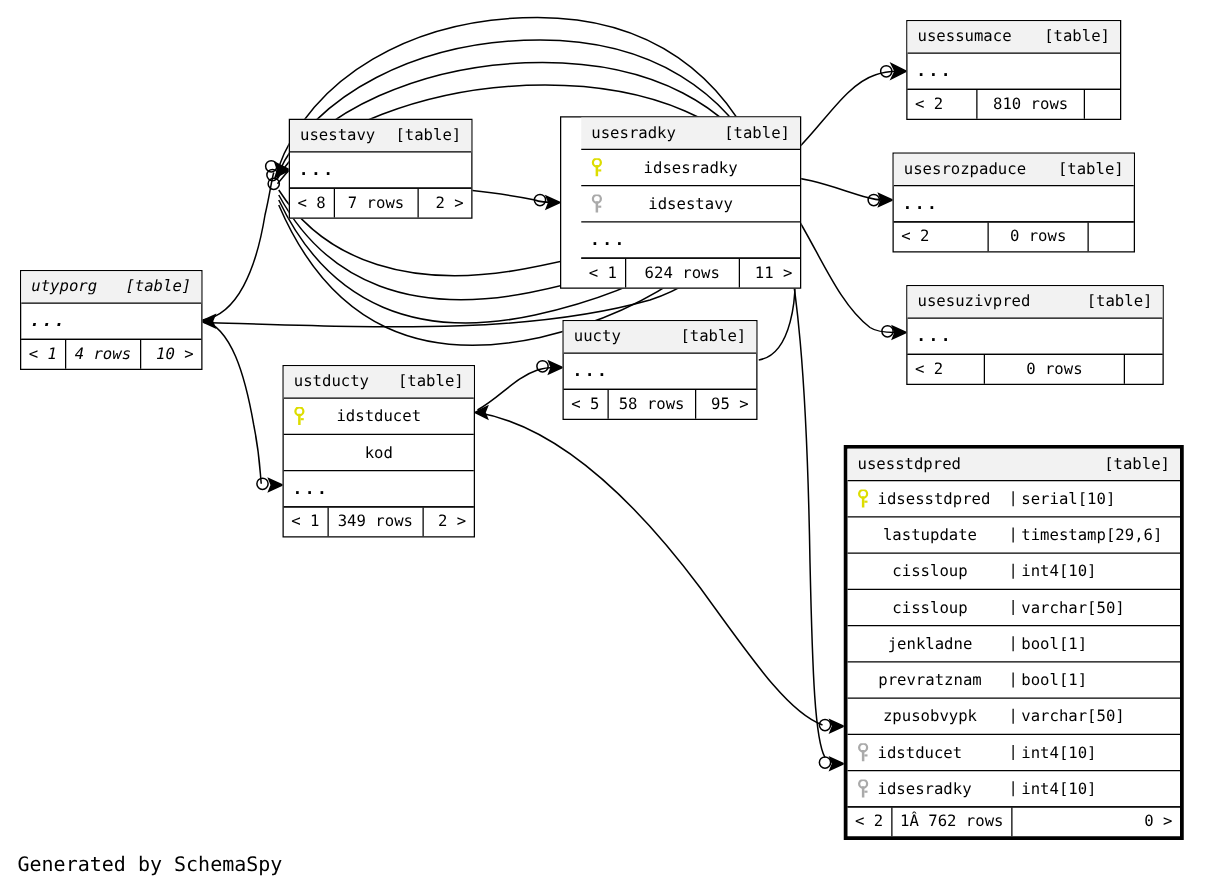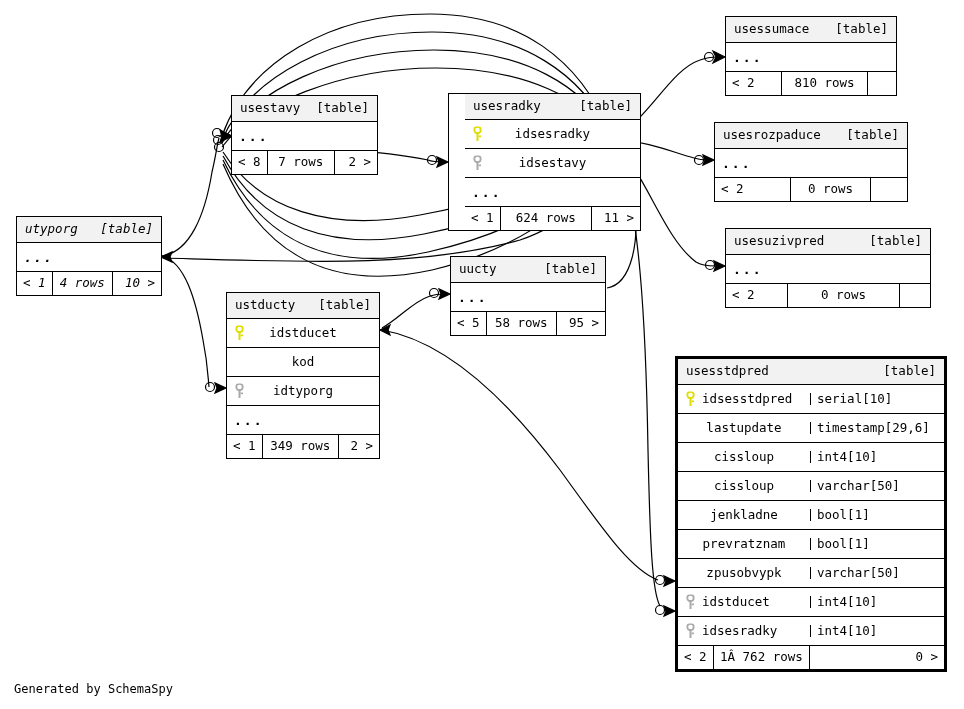--- a/index.html
+++ b/index.html
@@ -89,21 +89,21 @@
     white-space:nowrap;
     font-size:12.5px;
   }
   .fl{border-right:1px solid #000000;justify-content:flex-start;}
   .fc{border-right:1px solid #000000;justify-content:center;flex:1 1 auto;}
   .fr{justify-content:flex-end;}
   .fc-left{justify-content:flex-start;}
 
   .footer-note{
     position:absolute;left:14px;top:682px;
-    font-size:12px;color:#000000;white-space:nowrap;
+    font-size:16px;color:#000000;white-space:nowrap;
   }
 </style>
 </head>
 <body>
 
 <div id="canvas">
 
   <svg id="edges" viewBox="0 0 964 709" xmlns="http://www.w3.org/2000/svg">
     <g fill="none" stroke="#000000" stroke-width="1.2">
 
@@ -215,179 +215,171 @@
       <svg class="key" viewBox="0 0 9 15">
         <circle cx="4.5" cy="3.5" r="3.2" fill="none" stroke="#dddd00" stroke-width="1.8"></circle>
         <rect x="3.5" y="5.5" width="2" height="9" fill="#dddd00"></rect>
         <rect x="5.5" y="9" width="2.5" height="1.7" fill="#dddd00"></rect>
       </svg>
       <span class="colname" style="width:100%;justify-content:center;">idstducet</span>
     </div>
     <div class="trow">
       <span class="colname" style="width:100%;justify-content:center;">kod</span>
     </div>
+    <div class="ellipsis">...</div>
+    <div class="tfoot">
+      <div class="fl">&lt; 1</div>
+      <div class="fc">349 rows</div>
+      <div class="fr" style="width:40px">2 &gt;</div>
+    </div>
+  </div>
+
+  <div class="table" style="left:448px;top:93px;width:193px;padding-left:16px;">
+    <div class="thead">
+      <span class="tname">usesradky</span>
+      <span class="ttag">[table]</span>
+    </div>
+    <div class="trow">
+      <svg class="key" viewBox="0 0 9 15">
+        <circle cx="4.5" cy="3.5" r="3.2" fill="none" stroke="#dddd00" stroke-width="1.8"></circle>
+        <rect x="3.5" y="5.5" width="2" height="9" fill="#dddd00"></rect>
+        <rect x="5.5" y="9" width="2.5" height="1.7" fill="#dddd00"></rect>
+      </svg>
+      <span class="colname" style="width:100%;justify-content:center;">idsesradky</span>
+    </div>
     <div class="trow">
       <svg class="key" viewBox="0 0 9 15">
         <circle cx="4.5" cy="3.5" r="3.2" fill="none" stroke="#aaaaaa" stroke-width="1.8"></circle>
         <rect x="3.5" y="5.5" width="2" height="9" fill="#aaaaaa"></rect>
         <rect x="5.5" y="9" width="2.5" height="1.7" fill="#aaaaaa"></rect>
       </svg>
-      <span class="colname" style="width:100%;justify-content:center;">idtyporg</span>
+      <span class="colname" style="width:100%;justify-content:center;">idsestavy</span>
     </div>
     <div class="ellipsis">...</div>
     <div class="tfoot">
       <div class="fl">&lt; 1</div>
-      <div class="fc">349 rows</div>
-      <div class="fr" style="width:40px">2 &gt;</div>
-    </div>
-  </div>
-
-  <div class="table" style="left:448px;top:93px;width:193px;padding-left:16px;">
-    <div class="thead">
-      <span class="tname">usesradky</span>
-      <span class="ttag">[table]</span>
-    </div>
+      <div class="fc">624 rows</div>
+      <div class="fr" style="width:48px">11 &gt;</div>
+    </div>
+  </div>
+
+  <div class="table" style="left:450px;top:256px;width:156px;">
+    <div class="thead">
+      <span class="tname">uucty</span>
+      <span class="ttag">[table]</span>
+    </div>
+    <div class="ellipsis">...</div>
+    <div class="tfoot">
+      <div class="fl">&lt; 5</div>
+      <div class="fc">58 rows</div>
+      <div class="fr" style="width:48px">95 &gt;</div>
+    </div>
+  </div>
+
+  <div class="table" style="left:725px;top:16px;width:172px;">
+    <div class="thead">
+      <span class="tname">usessumace</span>
+      <span class="ttag">[table]</span>
+    </div>
+    <div class="ellipsis">...</div>
+    <div class="tfoot">
+      <div class="fl" style="width:56px">&lt; 2</div>
+      <div class="fc">810 rows</div>
+      <div class="fr" style="width:28px"></div>
+    </div>
+  </div>
+
+  <div class="table" style="left:714px;top:122px;width:194px;">
+    <div class="thead">
+      <span class="tname">usesrozpaduce</span>
+      <span class="ttag">[table]</span>
+    </div>
+    <div class="ellipsis">...</div>
+    <div class="tfoot">
+      <div class="fl" style="width:76px">&lt; 2</div>
+      <div class="fc">0 rows</div>
+      <div class="fr" style="width:36px"></div>
+    </div>
+  </div>
+
+  <div class="table" style="left:725px;top:228px;width:206px;">
+    <div class="thead">
+      <span class="tname">usesuzivpred</span>
+      <span class="ttag">[table]</span>
+    </div>
+    <div class="ellipsis">...</div>
+    <div class="tfoot">
+      <div class="fl" style="width:62px">&lt; 2</div>
+      <div class="fc">0 rows</div>
+      <div class="fr" style="width:30px"></div>
+    </div>
+  </div>
+
+  <div class="table thick" style="left:675px;top:332px;width:272px;margin-top:24px;">
+    <div class="thead">
+      <span class="tname">usesstdpred</span>
+      <span class="ttag">[table]</span>
+    </div>
+
     <div class="trow">
       <svg class="key" viewBox="0 0 9 15">
         <circle cx="4.5" cy="3.5" r="3.2" fill="none" stroke="#dddd00" stroke-width="1.8"></circle>
         <rect x="3.5" y="5.5" width="2" height="9" fill="#dddd00"></rect>
         <rect x="5.5" y="9" width="2.5" height="1.7" fill="#dddd00"></rect>
       </svg>
-      <span class="colname" style="width:100%;justify-content:center;">idsesradky</span>
-    </div>
+      <span class="colname" style="width:132px;justify-content:flex-start;padding-left:24px;">idsesstdpred</span>
+      <span class="coltype">serial[10]</span>
+    </div>
+
+    <div class="trow">
+      <span class="colname" style="width:132px;justify-content:center;">lastupdate</span>
+      <span class="coltype">timestamp[29,6]</span>
+    </div>
+
+    <div class="trow">
+      <span class="colname" style="width:132px;justify-content:center;">cissloup</span>
+      <span class="coltype">int4[10]</span>
+    </div>
+
+    <div class="trow">
+      <span class="colname" style="width:132px;justify-content:center;">cissloup</span>
+      <span class="coltype">varchar[50]</span>
+    </div>
+
+    <div class="trow">
+      <span class="colname" style="width:132px;justify-content:center;">jenkladne</span>
+      <span class="coltype">bool[1]</span>
+    </div>
+
+    <div class="trow">
+      <span class="colname" style="width:132px;justify-content:center;">prevratznam</span>
+      <span class="coltype">bool[1]</span>
+    </div>
+
+    <div class="trow">
+      <span class="colname" style="width:132px;justify-content:center;">zpusobvypk</span>
+      <span class="coltype">varchar[50]</span>
+    </div>
+
     <div class="trow">
       <svg class="key" viewBox="0 0 9 15">
         <circle cx="4.5" cy="3.5" r="3.2" fill="none" stroke="#aaaaaa" stroke-width="1.8"></circle>
         <rect x="3.5" y="5.5" width="2" height="9" fill="#aaaaaa"></rect>
         <rect x="5.5" y="9" width="2.5" height="1.7" fill="#aaaaaa"></rect>
       </svg>
-      <span class="colname" style="width:100%;justify-content:center;">idsestavy</span>
-    </div>
-    <div class="ellipsis">...</div>
-    <div class="tfoot">
-      <div class="fl">&lt; 1</div>
-      <div class="fc">624 rows</div>
-      <div class="fr" style="width:48px">11 &gt;</div>
-    </div>
-  </div>
-
-  <div class="table" style="left:450px;top:256px;width:156px;">
-    <div class="thead">
-      <span class="tname">uucty</span>
-      <span class="ttag">[table]</span>
-    </div>
-    <div class="ellipsis">...</div>
-    <div class="tfoot">
-      <div class="fl">&lt; 5</div>
-      <div class="fc">58 rows</div>
-      <div class="fr" style="width:48px">95 &gt;</div>
-    </div>
-  </div>
-
-  <div class="table" style="left:725px;top:16px;width:172px;">
-    <div class="thead">
-      <span class="tname">usessumace</span>
-      <span class="ttag">[table]</span>
-    </div>
-    <div class="ellipsis">...</div>
-    <div class="tfoot">
-      <div class="fl" style="width:56px">&lt; 2</div>
-      <div class="fc">810 rows</div>
-      <div class="fr" style="width:28px"></div>
-    </div>
-  </div>
-
-  <div class="table" style="left:714px;top:122px;width:194px;">
-    <div class="thead">
-      <span class="tname">usesrozpaduce</span>
-      <span class="ttag">[table]</span>
-    </div>
-    <div class="ellipsis">...</div>
-    <div class="tfoot">
-      <div class="fl" style="width:76px">&lt; 2</div>
-      <div class="fc">0 rows</div>
-      <div class="fr" style="width:36px"></div>
-    </div>
-  </div>
-
-  <div class="table" style="left:725px;top:228px;width:206px;">
-    <div class="thead">
-      <span class="tname">usesuzivpred</span>
-      <span class="ttag">[table]</span>
-    </div>
-    <div class="ellipsis">...</div>
-    <div class="tfoot">
-      <div class="fl" style="width:62px">&lt; 2</div>
-      <div class="fc">0 rows</div>
-      <div class="fr" style="width:30px"></div>
-    </div>
-  </div>
-
-  <div class="table thick" style="left:675px;top:332px;width:272px;margin-top:24px;">
-    <div class="thead">
-      <span class="tname">usesstdpred</span>
-      <span class="ttag">[table]</span>
-    </div>
-
-    <div class="trow">
-      <svg class="key" viewBox="0 0 9 15">
-        <circle cx="4.5" cy="3.5" r="3.2" fill="none" stroke="#dddd00" stroke-width="1.8"></circle>
-        <rect x="3.5" y="5.5" width="2" height="9" fill="#dddd00"></rect>
-        <rect x="5.5" y="9" width="2.5" height="1.7" fill="#dddd00"></rect>
-      </svg>
-      <span class="colname" style="width:132px;justify-content:flex-start;padding-left:24px;">idsesstdpred</span>
-      <span class="coltype">serial[10]</span>
-    </div>
-
-    <div class="trow">
-      <span class="colname" style="width:132px;justify-content:center;">lastupdate</span>
-      <span class="coltype">timestamp[29,6]</span>
-    </div>
-
-    <div class="trow">
-      <span class="colname" style="width:132px;justify-content:center;">cissloup</span>
+      <span class="colname" style="width:132px;justify-content:flex-start;padding-left:24px;">idstducet</span>
       <span class="coltype">int4[10]</span>
-    </div>
-
-    <div class="trow">
-      <span class="colname" style="width:132px;justify-content:center;">cissloup</span>
-      <span class="coltype">varchar[50]</span>
-    </div>
-
-    <div class="trow">
-      <span class="colname" style="width:132px;justify-content:center;">jenkladne</span>
-      <span class="coltype">bool[1]</span>
-    </div>
-
-    <div class="trow">
-      <span class="colname" style="width:132px;justify-content:center;">prevratznam</span>
-      <span class="coltype">bool[1]</span>
-    </div>
-
-    <div class="trow">
-      <span class="colname" style="width:132px;justify-content:center;">zpusobvypk</span>
-      <span class="coltype">varchar[50]</span>
     </div>
 
     <div class="trow">
       <svg class="key" viewBox="0 0 9 15">
         <circle cx="4.5" cy="3.5" r="3.2" fill="none" stroke="#aaaaaa" stroke-width="1.8"></circle>
         <rect x="3.5" y="5.5" width="2" height="9" fill="#aaaaaa"></rect>
         <rect x="5.5" y="9" width="2.5" height="1.7" fill="#aaaaaa"></rect>
       </svg>
-      <span class="colname" style="width:132px;justify-content:flex-start;padding-left:24px;">idstducet</span>
-      <span class="coltype">int4[10]</span>
-    </div>
-
-    <div class="trow">
-      <svg class="key" viewBox="0 0 9 15">
-        <circle cx="4.5" cy="3.5" r="3.2" fill="none" stroke="#aaaaaa" stroke-width="1.8"></circle>
-        <rect x="3.5" y="5.5" width="2" height="9" fill="#aaaaaa"></rect>
-        <rect x="5.5" y="9" width="2.5" height="1.7" fill="#aaaaaa"></rect>
-      </svg>
       <span class="colname" style="width:132px;justify-content:flex-start;padding-left:24px;">idsesradky</span>
       <span class="coltype">int4[10]</span>
     </div>
 
     <div class="tfoot">
       <div class="fl" style="width:36px">&lt; 2</div>
       <div class="fc fc-left" style="flex:0 0 96px">1Â 762 rows</div>
       <div class="fr" style="flex:1 1 auto">0 &gt;</div>
     </div>
   </div>

